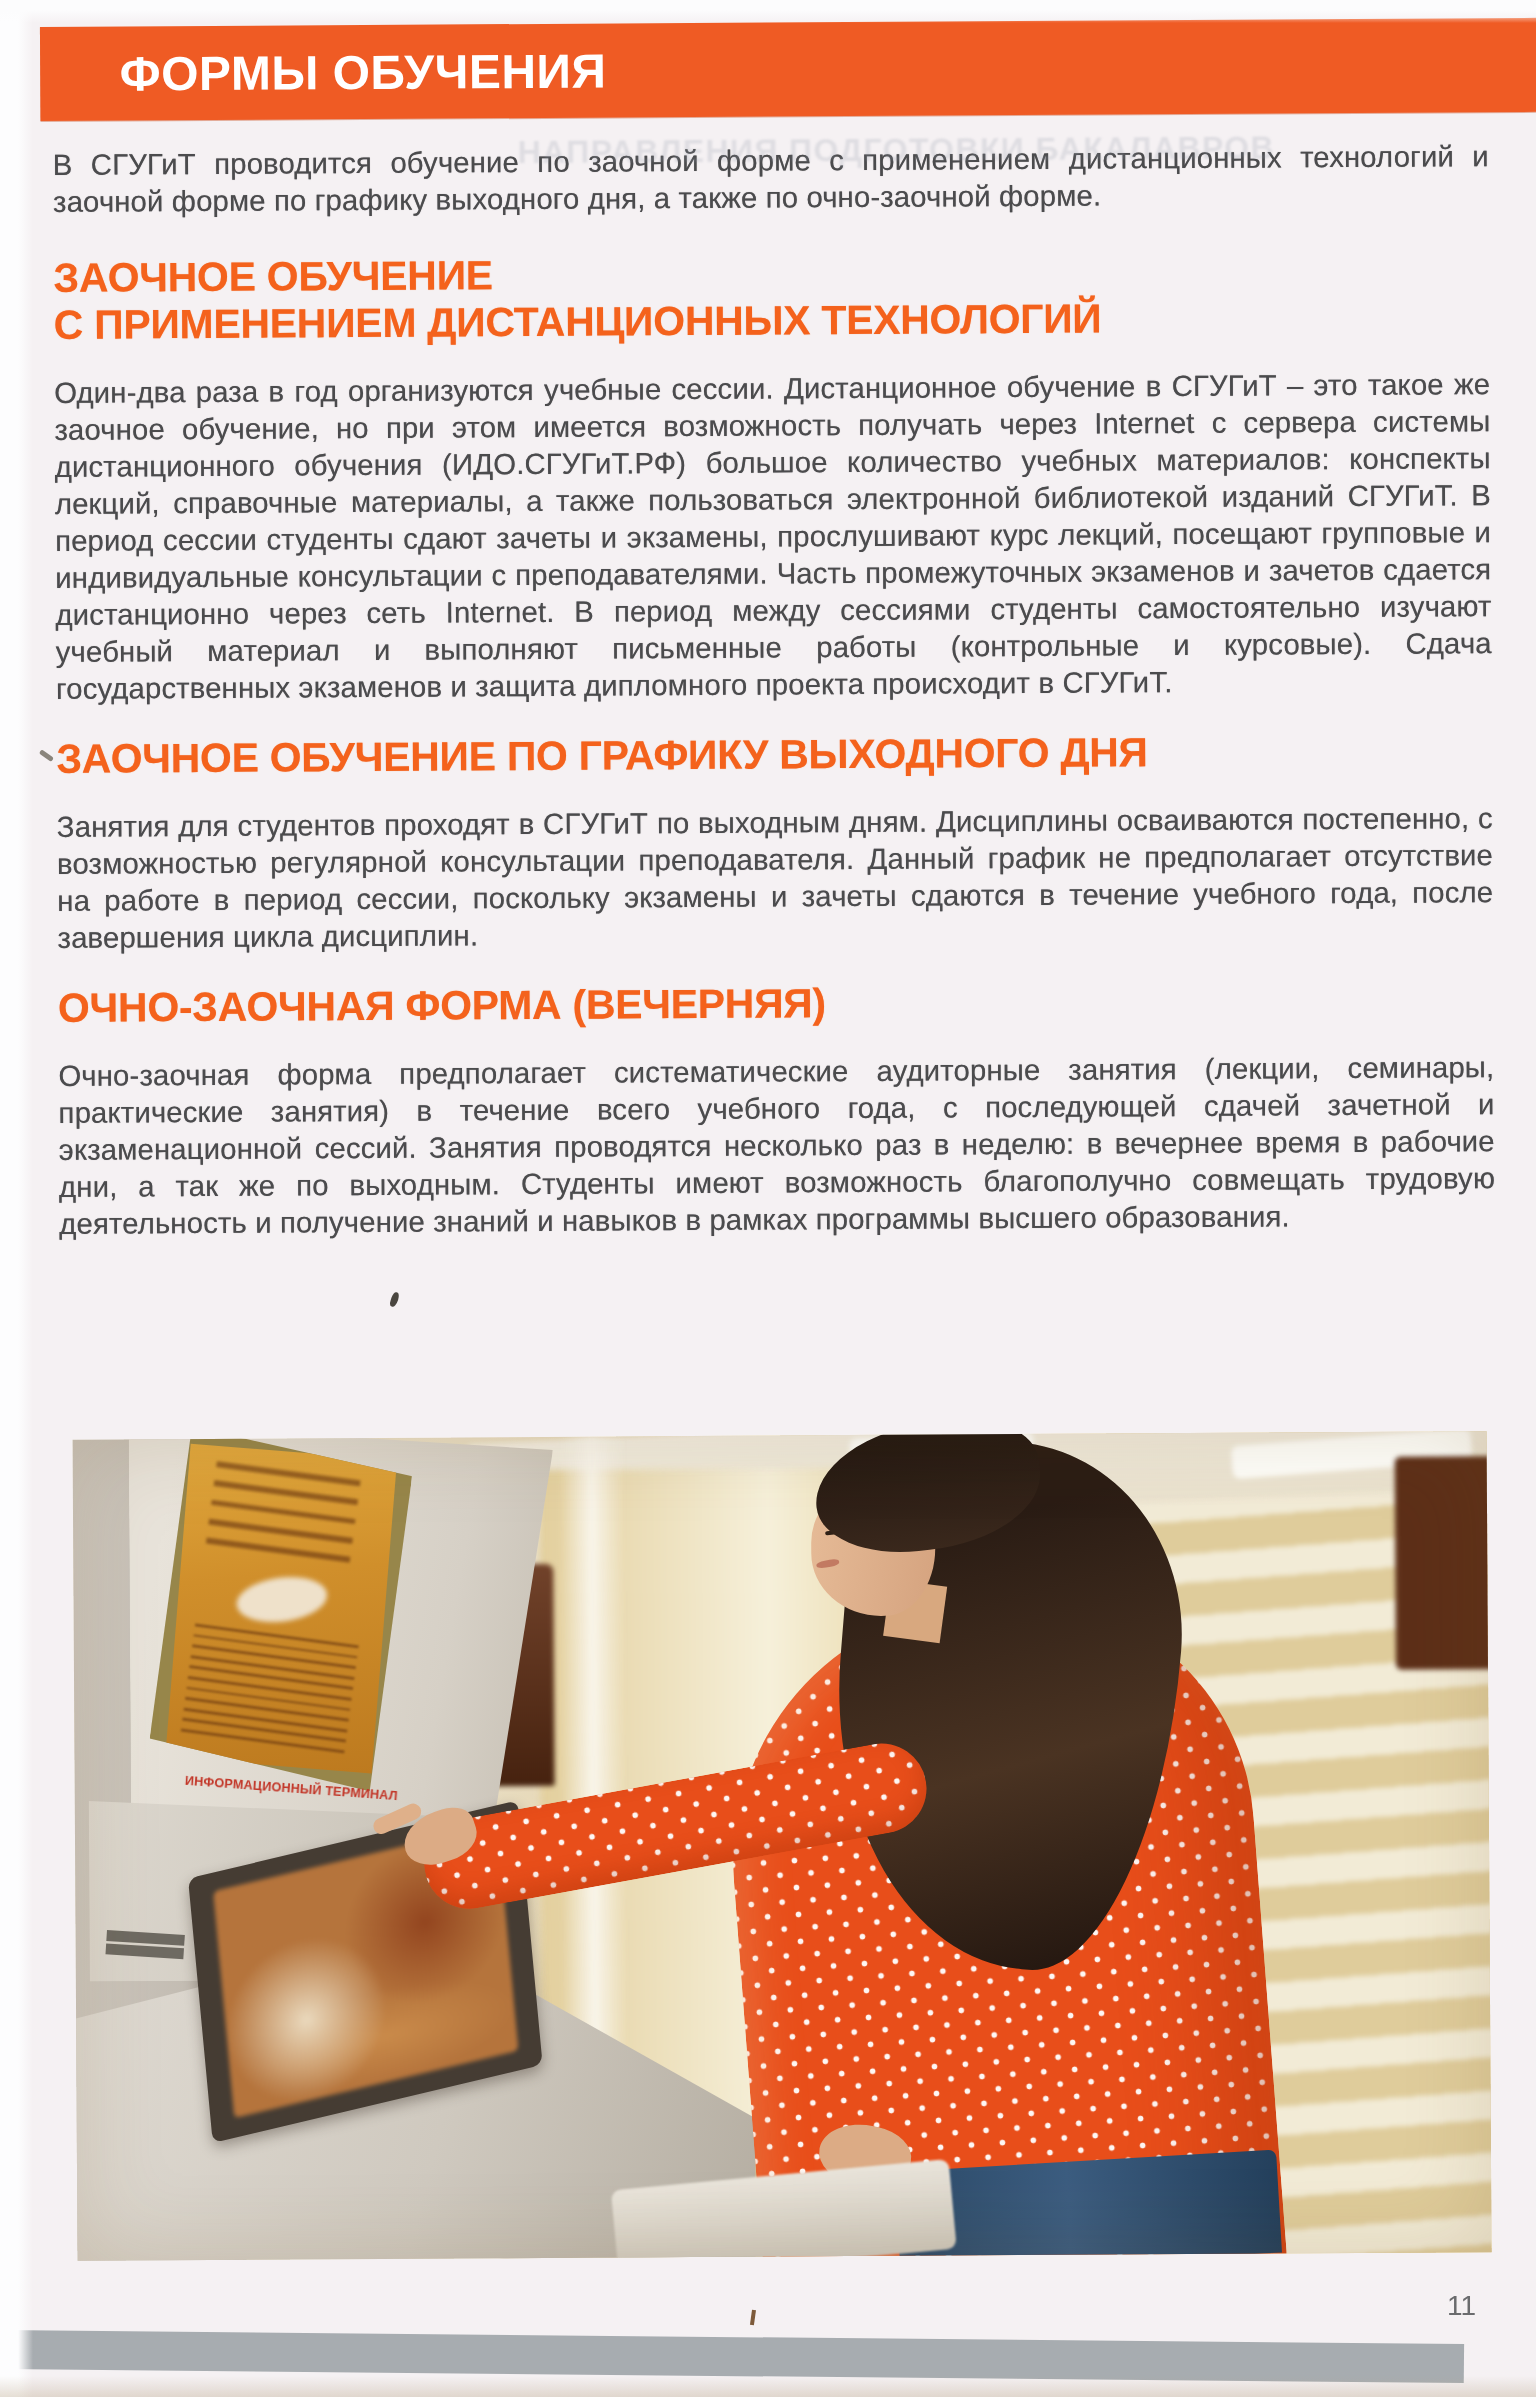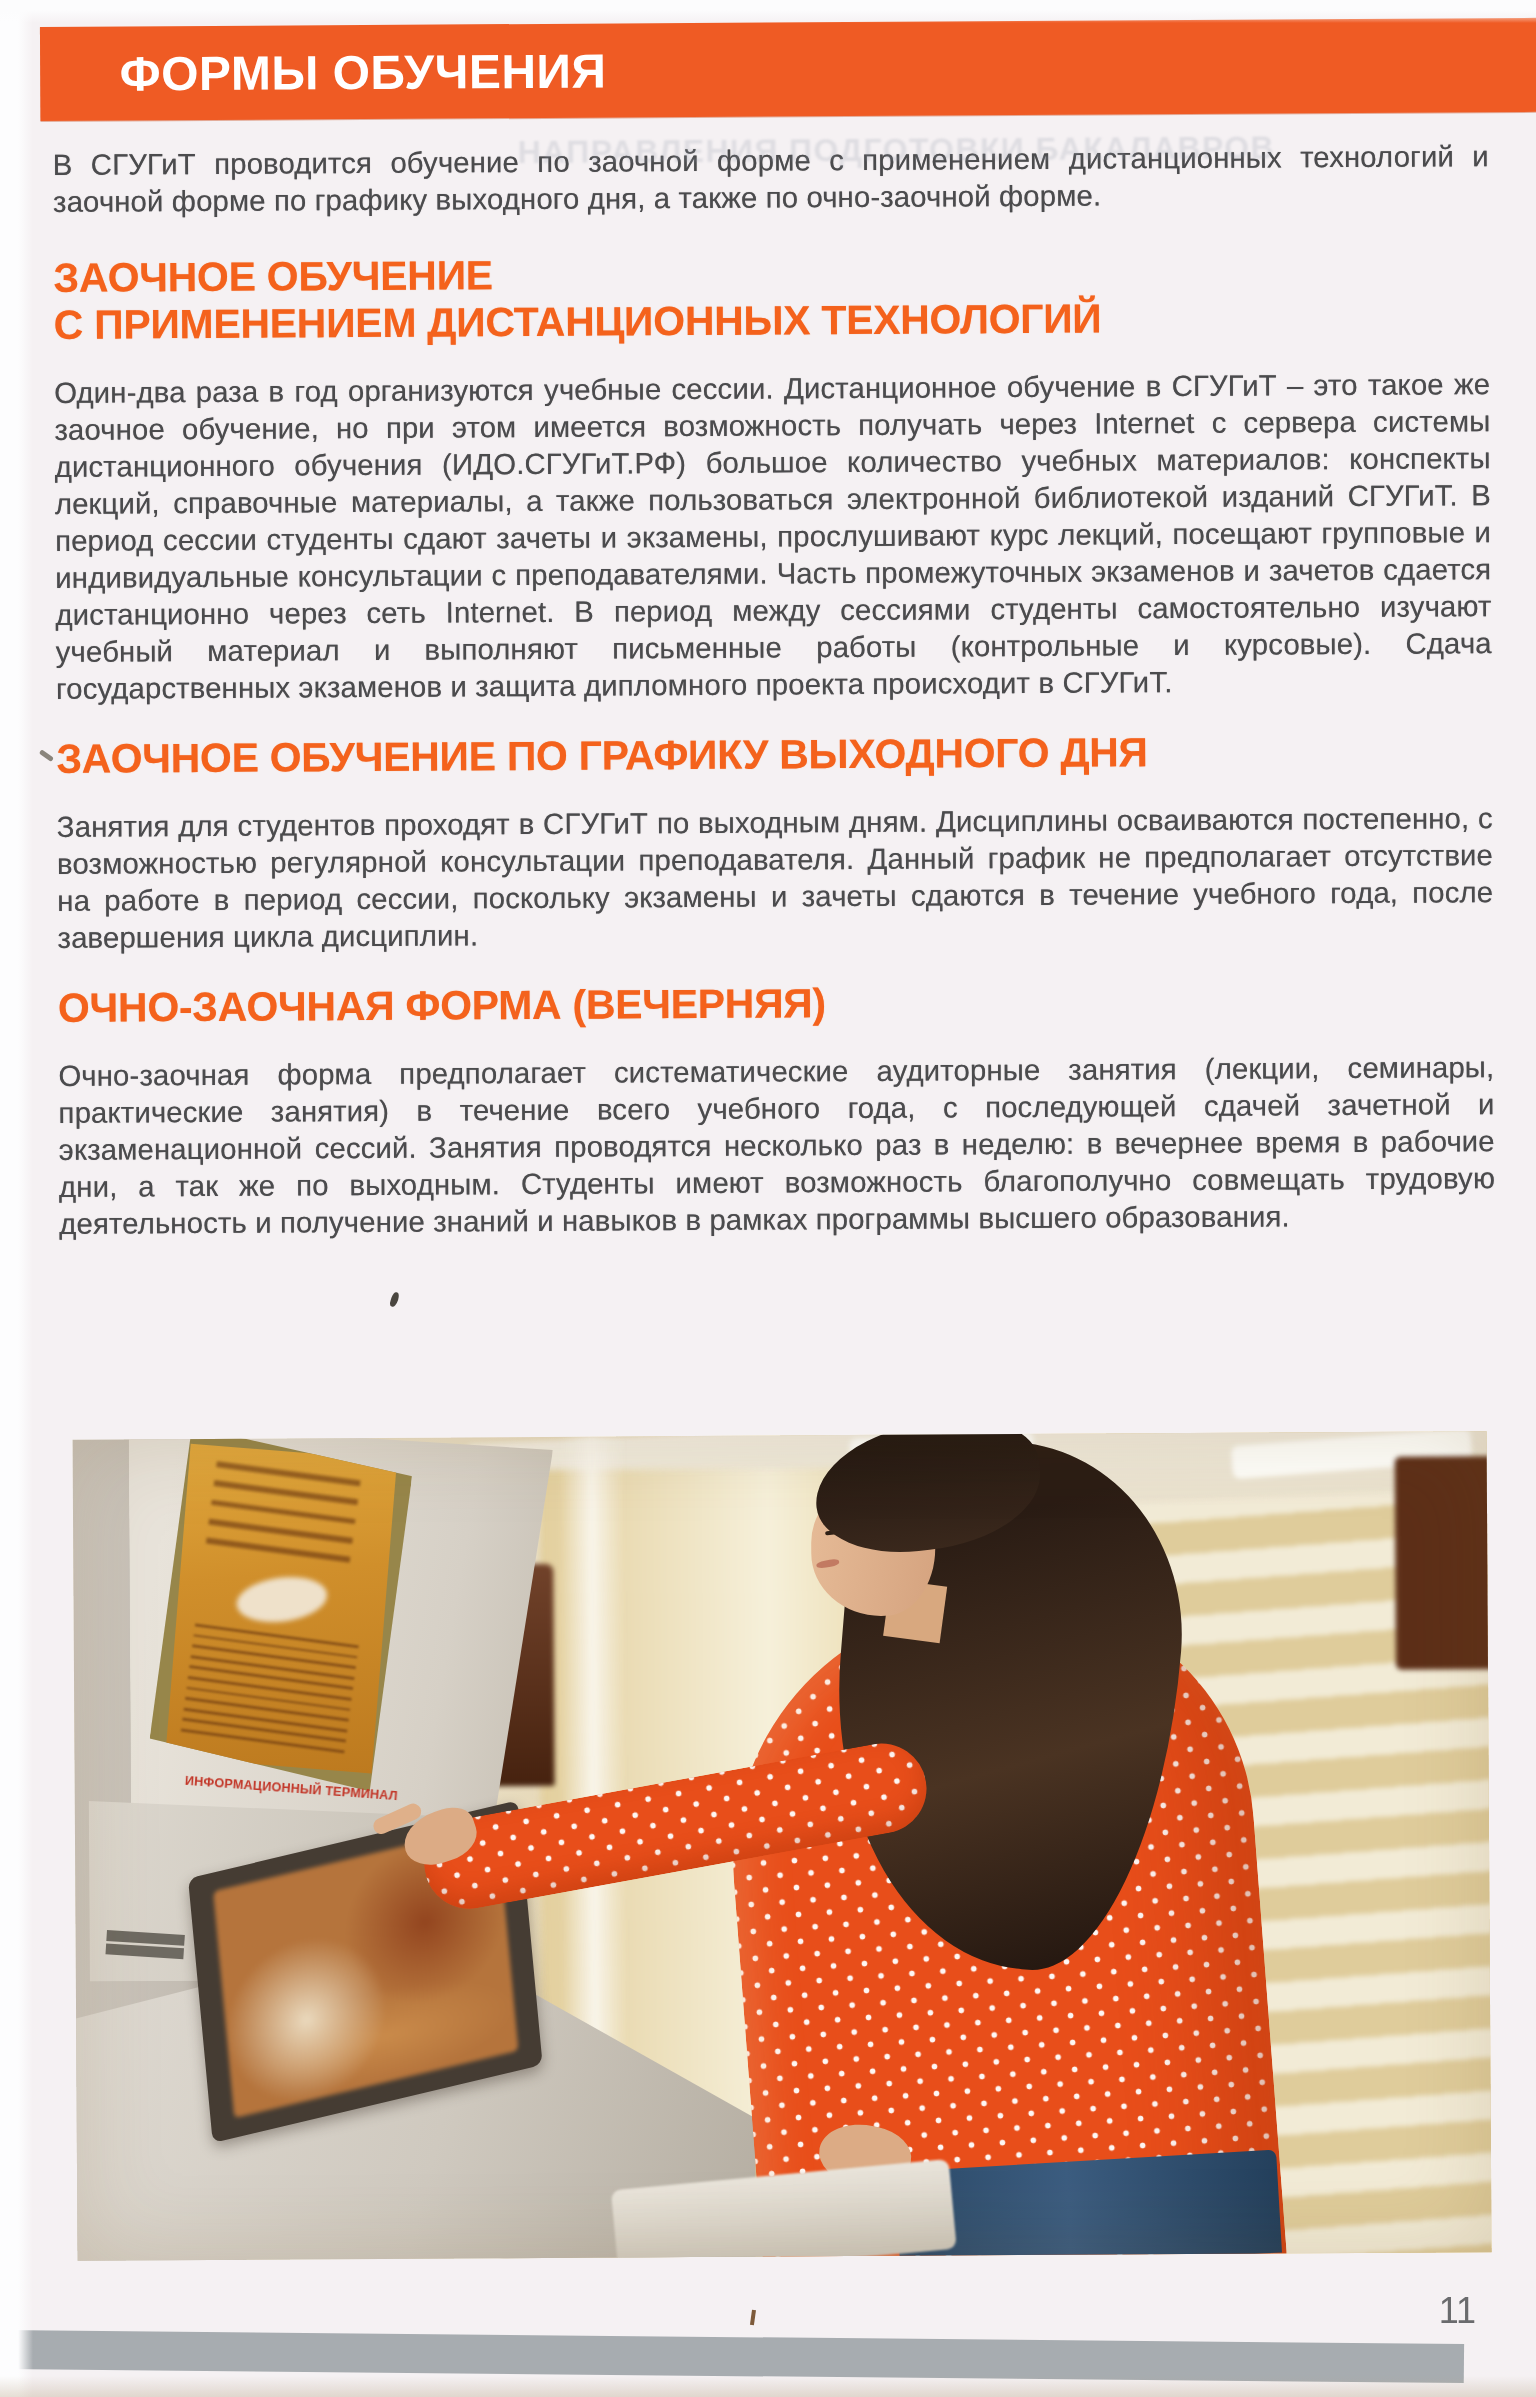--- a/index.html
+++ b/index.html
@@ -117,21 +117,21 @@
     box-shadow:inset 0 -11.6px 23px rgba(150,40,0,.3);}
   .w-hand{left:23.2%;top:45.5%;width:5.2%;height:6.2%;background:#dcab85;
     border-radius:60% 40% 50% 50%;transform:rotate(-18deg);}
   .w-finger{left:21%;top:45.4%;width:3.6%;height:2%;background:#dfb08a;border-radius:9.7px;transform:rotate(-24deg);}
   .w-hand2{left:52.5%;top:84%;width:6.5%;height:7.5%;background:#dcab85;
     border-radius:55% 45% 50% 50%;transform:rotate(12deg);}
   .w-shelf{left:38%;top:90%;width:24%;height:11%;transform:rotate(-5deg);filter:blur(1px);
     background:linear-gradient(180deg,#e9e4da,#cfc9bd);border-radius:9.7px;}
   .ph-vignette{inset:0;box-shadow:inset 0 0 87px rgba(110,80,30,.18);}
 
-  .page-number{position:absolute;top:2290px;right:60px;font-size:36px;color:#6a6b6d;z-index:20;}
+  .page-number{position:absolute;top:2290px;right:60px;font-size:28px;color:#6a6b6d;z-index:20;}
   .footer-bar{position:absolute;left:-5.8px;top:2330px;width:1470px;height:39px;background:#a7acb0;
     transform:rotate(.55deg);transform-origin:left center;z-index:10;}
 
   .artifact{position:absolute;z-index:25;}
   .artifact.comma{left:391px;top:1292px;width:6.8px;height:15.4px;background:#4a463f;
     border-radius:50% 50% 60% 40%;transform:rotate(18deg);}
   .artifact.dash{left:39px;top:753px;width:14.5px;height:4.8px;background:#8a857c;
     transform:rotate(35deg);border-radius:2.9px;}
   .artifact.speck{left:751px;top:2310px;width:3.9px;height:14.5px;background:#7d5a3a;transform:rotate(8deg);}
 </style>

